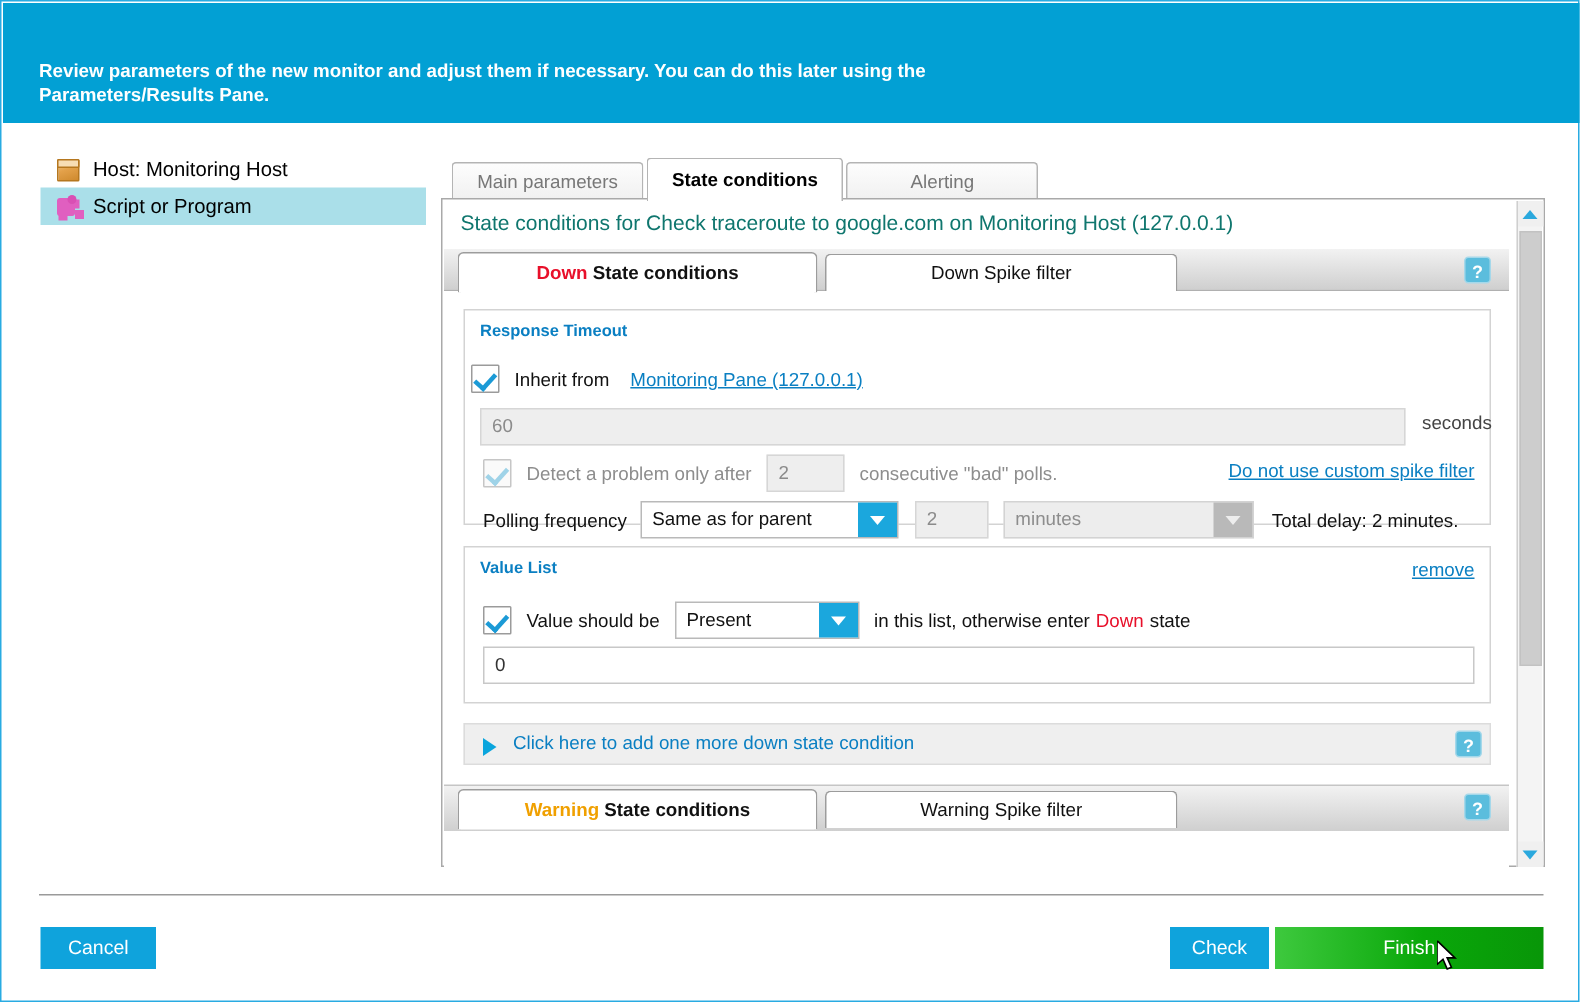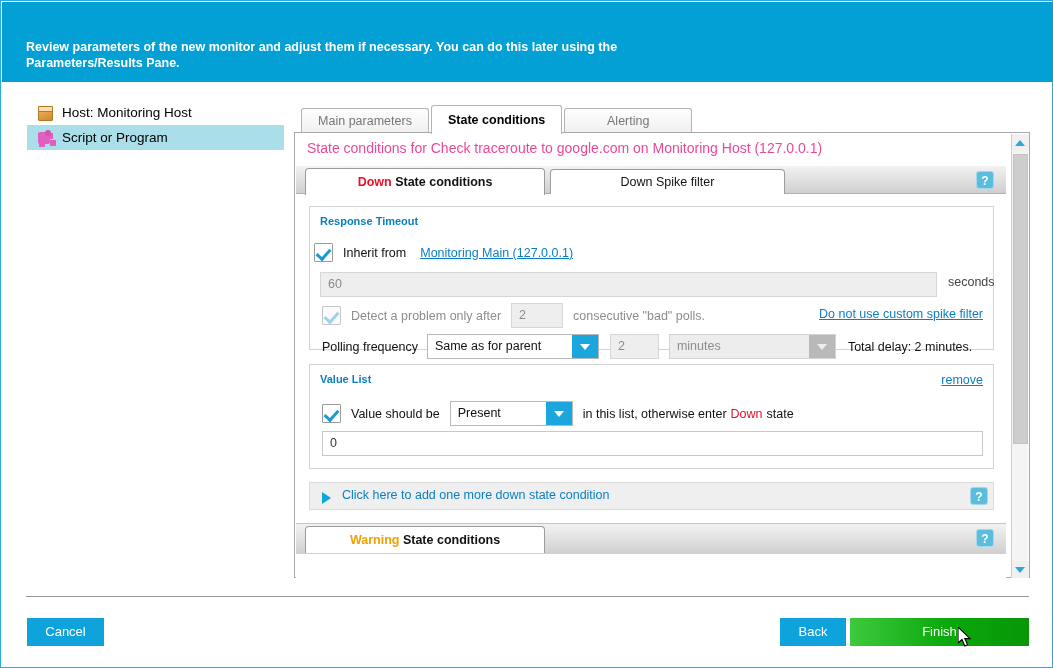--- a/index.html
+++ b/index.html
@@ -75,21 +75,21 @@
     position:relative; z-index:3;
   }
 
   
   .panel {
     position:absolute; left:293px; top:131px; width:736px; height:446px;
     background:#fff; border:1px solid #a9a9a9;
   }
   .panel-head {
     position:absolute; left:0; top:0; width:712px; height:33px;
-    font-size:14px; color:#ec4899; padding:7px 0 0 12px;
+    font-size:14px; color:#0f766e; padding:7px 0 0 12px;
   }
 
   
   .inner-tabbar {
     position:absolute; left:1px; top:33px; width:710px; height:28px;
     background:linear-gradient(#f2f2f2,#cfcfcf);
     border-bottom:1px solid #b0b0b0;
   }
   .itab {
     position:absolute; top:3px; height:25px; line-height:24px; text-align:center;
@@ -235,21 +235,21 @@
     </div>
 
     <div class="content">
 
       <div class="group" style="left:13px; top:12px; width:685px; height:144px;">
         <div class="group-title" style="left:10px; top:8px;">Response Timeout</div>
 
         <div class="row" style="left:4px; top:36px;">
           <span class="cb checked"></span>
           <span style="margin-left:10px;">Inherit from</span>
-          <span class="lnk" style="margin-left:14px;">Monitoring Main (127.0.0.1)</span>
+          <span class="lnk" style="margin-left:14px;">Monitoring Pane (127.0.0.1)</span>
         </div>
 
         <div class="txtbox dis" style="position:absolute; left:10px; top:65px; width:617px;">60</div>
         <div style="position:absolute; left:638px; top:68px; font-size:12.5px; color:#444;">seconds</div>
 
         <div class="row" style="left:12px; top:96px;">
           <span class="cb dis checked"></span>
           <span style="margin-left:10px; color:#8d8d8d;">Detect a problem only after</span>
           <span class="txtbox dis" style="margin-left:10px; width:52px;">2</span>
           <span style="margin-left:10px; color:#8d8d8d;">consecutive "bad" polls.</span>
@@ -296,37 +296,40 @@
         <span class="help-btn" style="right:5px; top:4px;">?</span>
       </div>
 
     </div>
 
     <div class="warnbar">
       <div class="itab active" style="left:9px; width:240px;">
         <span class="orange">Warning</span>
         <span>State conditions</span>
       </div>
+      <div class="itab" style="left:254px; width:235px;">
+        <span>Warning Spike filter</span>
+      </div>
       <div class="help-btn" style="right:12px; top:5px;">?</div>
     </div>
 
     <div class="scroll">
       <div class="sb-arrow up">
           <span class="g"></span>
         </div>
       <div class="sb-thumb"></div>
       <div class="sb-arrow down">
           <span class="g"></span>
         </div>
     </div>
 
   </div>
 
   <div class="divider"></div>
   <div class="btn btn-blue" style="left:26px; top:617px; width:77px;">Cancel</div>
-  <div class="btn btn-blue" style="left:779px; top:617px; width:66px;">Back</div>
+  <div class="btn btn-blue" style="left:779px; top:617px; width:66px;">Check</div>
   <div class="btn btn-green" style="left:849px; top:617px; width:179px;">Finish</div>
 
   <svg class="cursor" viewBox="0 0 14 20">
     <polygon points="0,0 0,16 4,12.5 6.8,19 9.6,17.8 6.8,11.6 12,11.6" fill="#ffffff" stroke="#000000" stroke-width="1.1"></polygon>
   </svg>
 
 </div>
 
 </body></html>

